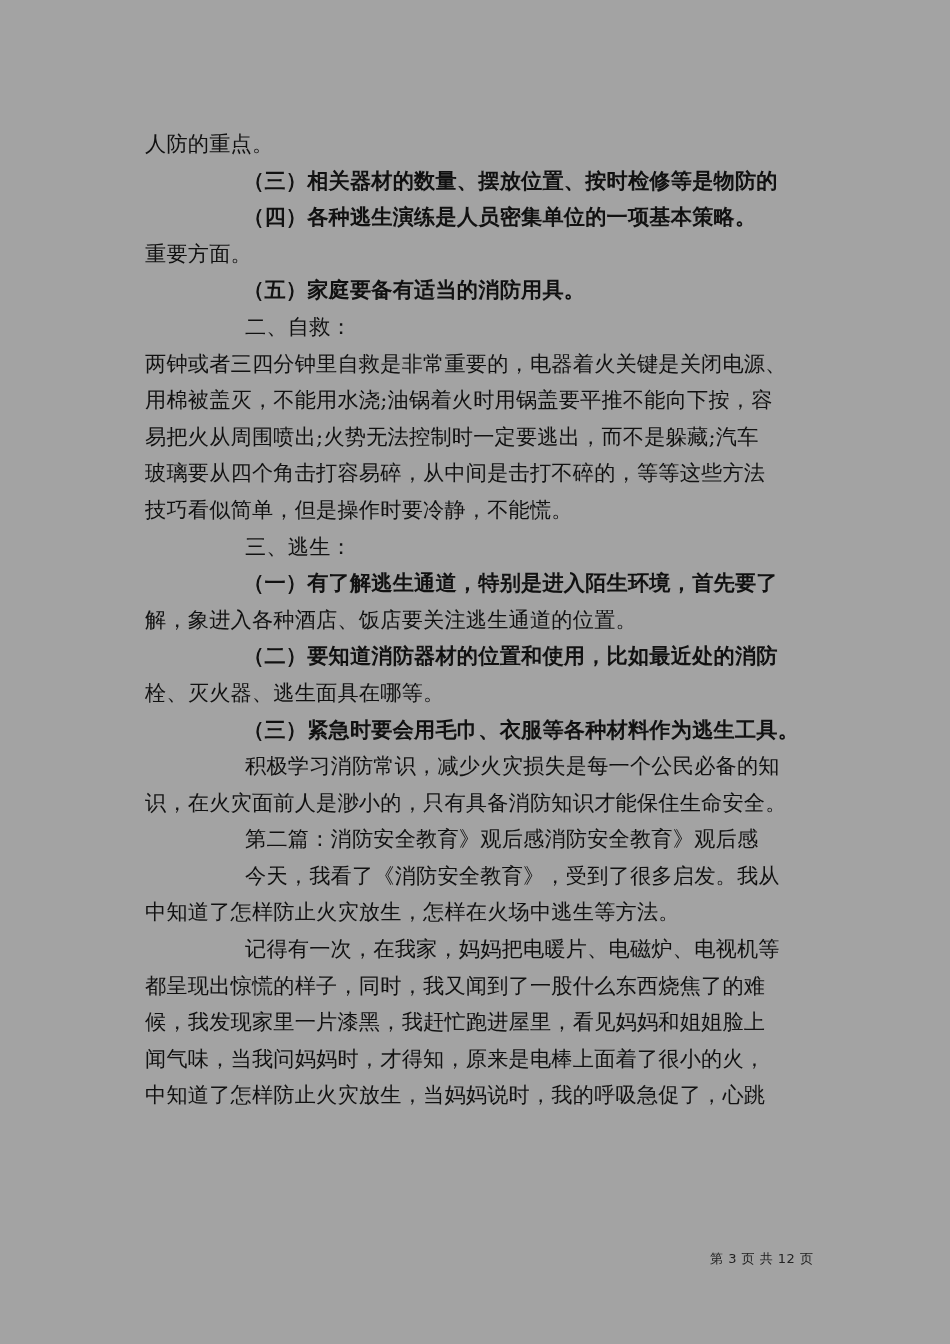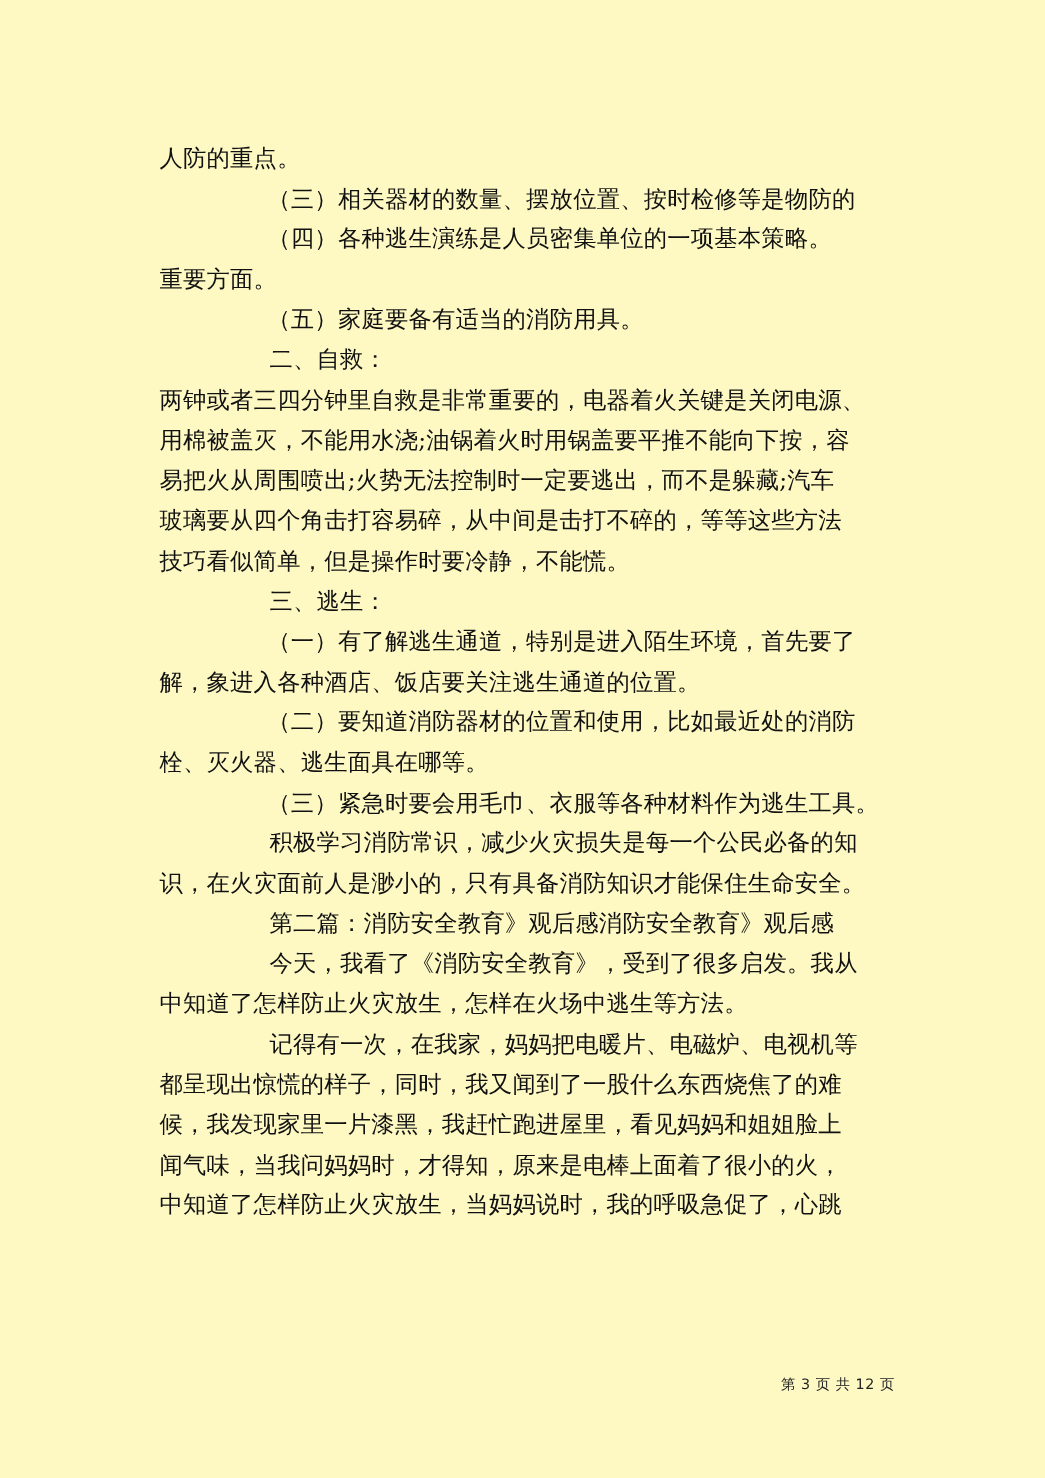--- a/index.html
+++ b/index.html
@@ -1,22 +1,22 @@
 <!DOCTYPE html>
 <html><head>
 <meta charset="utf-8">
 <style>
   html, body { margin: 0; padding: 0; background: #ffffff; }
   body { width: 950px; height: 1344px; position: relative; overflow: hidden;
          font-family: "DejaVu Serif", "Liberation Serif", serif; color: #111111; }
-  .page { position: absolute; left: 0; top: 0; width: 950px; height: 1344px; background: #fef9c3; }
+  .page { position: absolute; left: 0; top: 0; width: 950px; height: 1344px; background: #a3a3a3; }
   .body-text { position: absolute; left: 145px; top: 126px; width: 670px; }
   .line { height: 36.6px; line-height: 36.6px; font-size: 21.2px; white-space: nowrap; letter-spacing: 0.2px; }
   .indent { padding-left: 100px; }
-  .indent-paren { padding-left: 98px; }
+  .indent-paren { padding-left: 98px; font-weight: bold; }
   .footer { position: absolute; left: 710px; top: 1250px; font-size: 13px; color: #222222;
             font-family: "DejaVu Sans", "Liberation Sans", sans-serif; letter-spacing: 0.5px; }
 </style>
 </head>
 <body>
 
 <div class="page">
   <div class="body-text">
     <div class="line">人防的重点。</div>
     <div class="line indent-paren">（三）相关器材的数量、摆放位置、按时检修等是物防的</div>

